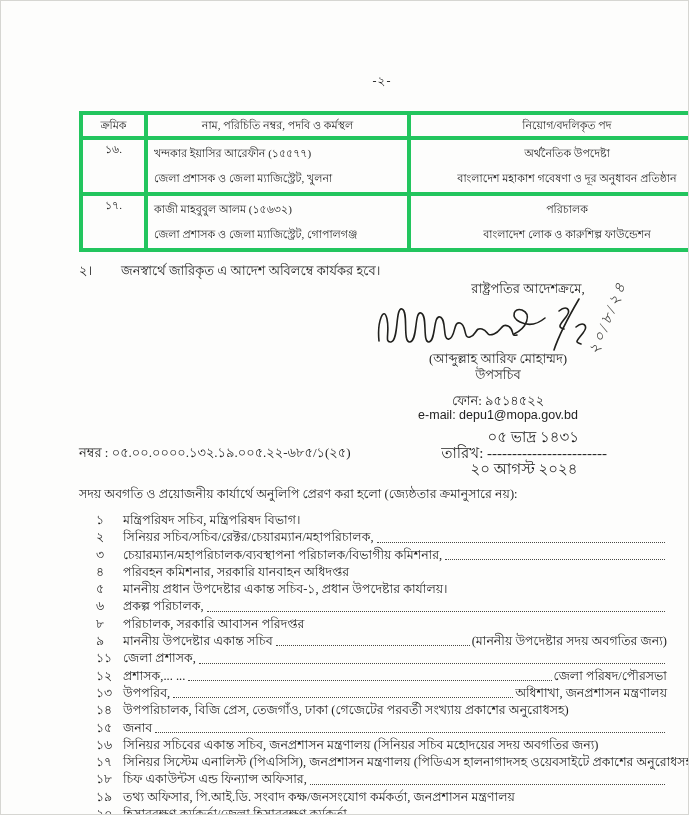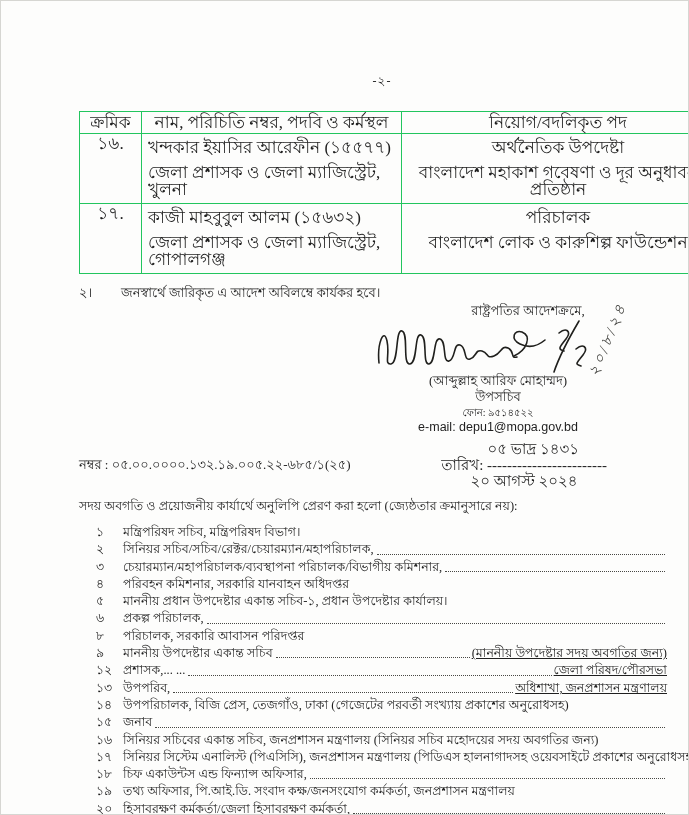--- a/index.html
+++ b/index.html
@@ -12,21 +12,21 @@
     box-sizing:border-box;
     font-family:"Liberation Serif","DejaVu Serif",serif;
     color:#1f1f1f;
     overflow:hidden;
   }
   .content{padding:72px 3px 0 78px;box-sizing:border-box;}
   .pagenum{width:100%;text-align:center;font-size:12px;line-height:16px;letter-spacing:1px;}
 
   
   table.posting{border-collapse:collapse;width:608px;margin-top:22px;table-layout:fixed;}
-  table.posting th,table.posting td{border:1px solid #22c55e;font-size:17px;line-height:17px;padding:1px 6px;vertical-align:top;}
+  table.posting th,table.posting td{border:4px solid #22c55e;font-size:11px;line-height:17px;padding:1px 6px;vertical-align:top;}
   table.posting th{font-weight:normal;text-align:center;padding:2px 4px;}
   .col-serial{width:53px;}
   .col-name{width:251px;}
   .col-post{width:304px;}
   td.serial{text-align:center;}
   td.post{text-align:center;}
   td.name{text-align:left;}
   td.name div,td.post div{padding:4px 0;}
 
   
@@ -39,38 +39,38 @@
   .sig-art{position:relative;height:52px;margin:2px 0 0 0;}
   .sig-art svg{overflow:visible;position:absolute;left:18px;top:-2px;}
   .hand-date{
     position:absolute;right:-6px;top:6px;
     transform:rotate(-68deg);transform-origin:center;
     font-style:italic;font-size:15px;color:#23231f;letter-spacing:3px;
     opacity:.85;
   }
   .sig-name{font-size:13px;line-height:16px;}
   .sig-desig{font-size:13px;line-height:16px;}
-  .sig-phone{font-size:10px;line-height:15px;margin-top:0;}
+  .sig-phone{font-size:13px;line-height:15px;margin-top:10px;}
   .sig-email{font-size:12.5px;line-height:15px;font-family:Liberation Sans, sans-serif;}
 
   
   .ref-row{display:flex;justify-content:space-between;align-items:center;margin-top:6px;}
   .ref-number{font-size:13px;}
   .ref-dates{margin-right:78px;text-align:center;font-size:15px;line-height:16px;}
   .ref-date-bn{text-align:right;padding-right:28px;}
   .ref-date-en{text-align:center;}
 
   
   .dist-heading{margin-top:9px;font-size:12.5px;line-height:17px;}
   .dist-list{margin-top:9px;padding-right:18px;}
   .dist-row{display:flex;font-size:12.5px;line-height:17.3px;align-items:baseline;}
   .dist-num{flex:0 0 auto;width:27px;margin-left:17px;}
   .dist-text{flex:0 0 auto;white-space:pre-wrap;}
   .dist-dots{flex:1 1 auto;align-self:flex-end;border-bottom:1.6px dotted #474743;margin:0 2px 4px 3px;min-width:10px;}
-  .dist-tail{flex:0 0 auto;text-decoration:underline;}
+  .dist-tail{flex:0 0 auto;}
 </style>
 </head>
 <body>
 
 <div class="page">
   <div class="content">
 
     <div class="pagenum">-২-</div>
 
     <table class="posting">
@@ -189,20 +189,26 @@
 
   </div>
 
   <div class="dist-row">
     <span class="dist-num">৯</span>
     <span class="dist-text">মাননীয় উপদেষ্টার একান্ত সচিব</span>
     <span class="dist-dots"></span>
     <span class="dist-tail">(মাননীয় উপদেষ্টার সদয় অবগতির জন্য)</span>
   </div>
 
+  <div class="dist-row">
+    <span class="dist-num">১১</span>
+    <span class="dist-text">জেলা প্রশাসক,</span>
+    <span class="dist-dots"></span>
+
+  </div>
 
   <div class="dist-row">
     <span class="dist-num">১২</span>
     <span class="dist-text">প্রশাসক,... ...</span>
     <span class="dist-dots"></span>
     <span class="dist-tail">জেলা পরিষদ/পৌরসভা</span>
   </div>
 
   <div class="dist-row">
     <span class="dist-num">১৩</span>

